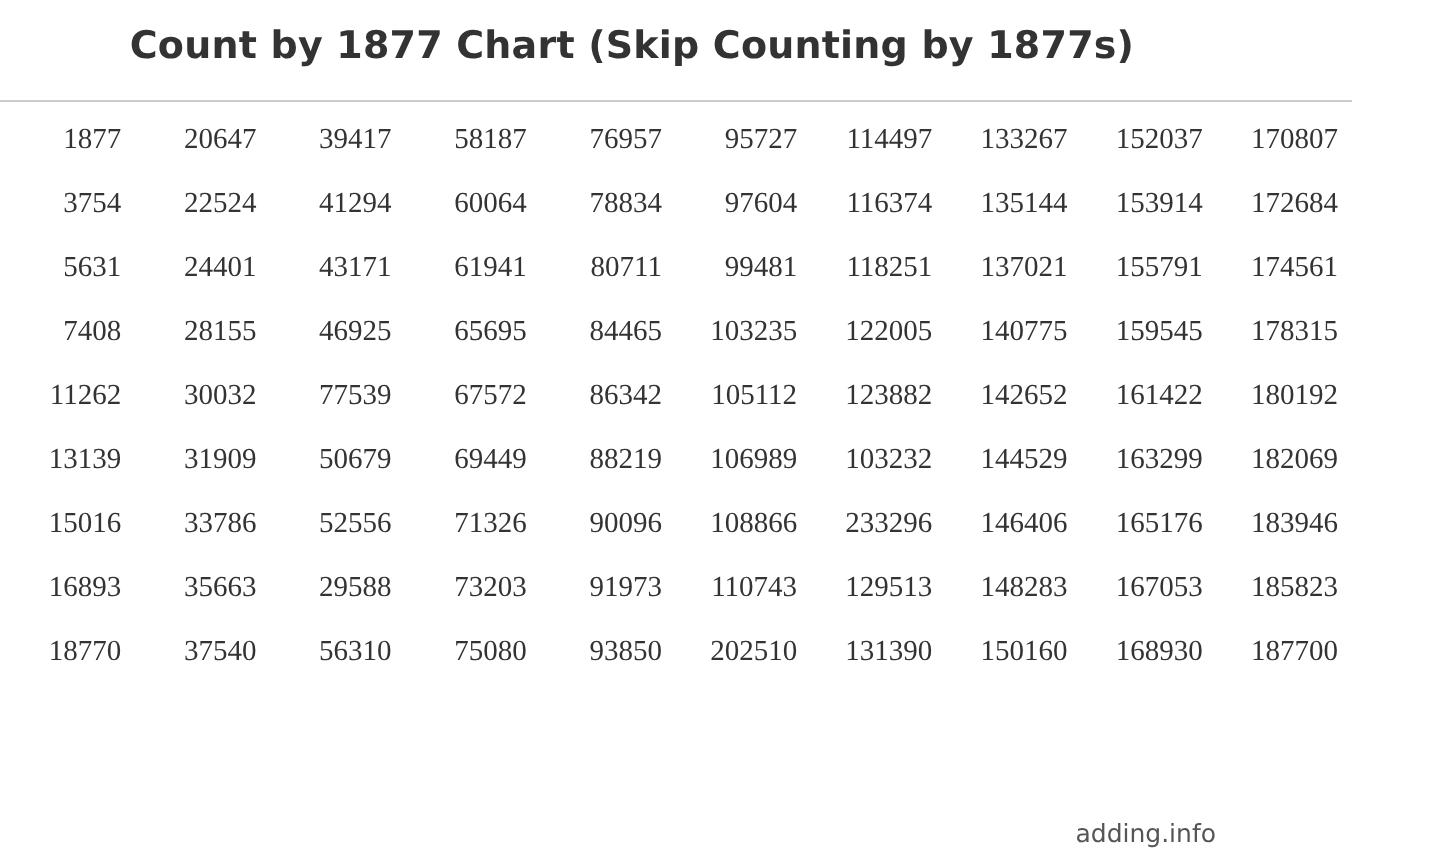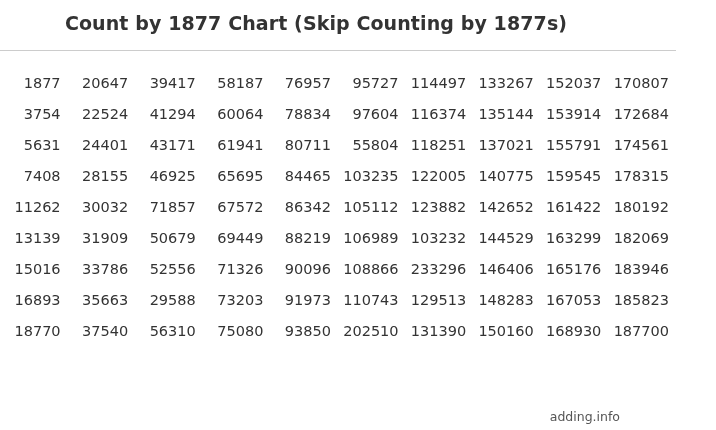--- a/index.html
+++ b/index.html
@@ -29,35 +29,36 @@
     letter-spacing: 0.1px;
   }
   .title-rule {
     width: 676px;
     margin: 16px auto 0 auto;
     border-top: 1px solid #cccccc;
     height: 0;
   }
   table.count-table {
     width: 676px;
-    margin: 16px auto;
+    margin: 3px auto;
     border-collapse: collapse;
     table-layout: fixed;
+    font-family: Liberation Serif, serif;
   }
   table.count-table td {
     text-align: right;
     font-size: 14.5px;
     color: #333333;
     padding: 7.5px 7px 7.5px 0;
     white-space: nowrap;
     font-variant-numeric: tabular-nums;
   }
   .credit {
     position: absolute;
-    right: 12px;
+    right: 24px;
     bottom: 6px;
     font-size: 12.5px;
     color: #555555;
   }
 </style>
 </head>
 <body>
 
 <div class="page">
 
@@ -89,42 +90,42 @@
         <td>135144</td>
         <td>153914</td>
         <td>172684</td>
       </tr>
       <tr>
         <td>5631</td>
         <td>24401</td>
         <td>43171</td>
         <td>61941</td>
         <td>80711</td>
-        <td>55804</td>
+        <td>99481</td>
         <td>118251</td>
         <td>137021</td>
         <td>155791</td>
         <td>174561</td>
       </tr>
       <tr>
         <td>7408</td>
         <td>28155</td>
         <td>46925</td>
         <td>65695</td>
         <td>84465</td>
         <td>103235</td>
         <td>122005</td>
         <td>140775</td>
         <td>159545</td>
         <td>178315</td>
       </tr>
       <tr>
         <td>11262</td>
         <td>30032</td>
-        <td>71857</td>
+        <td>77539</td>
         <td>67572</td>
         <td>86342</td>
         <td>105112</td>
         <td>123882</td>
         <td>142652</td>
         <td>161422</td>
         <td>180192</td>
       </tr>
       <tr>
         <td>13139</td>

